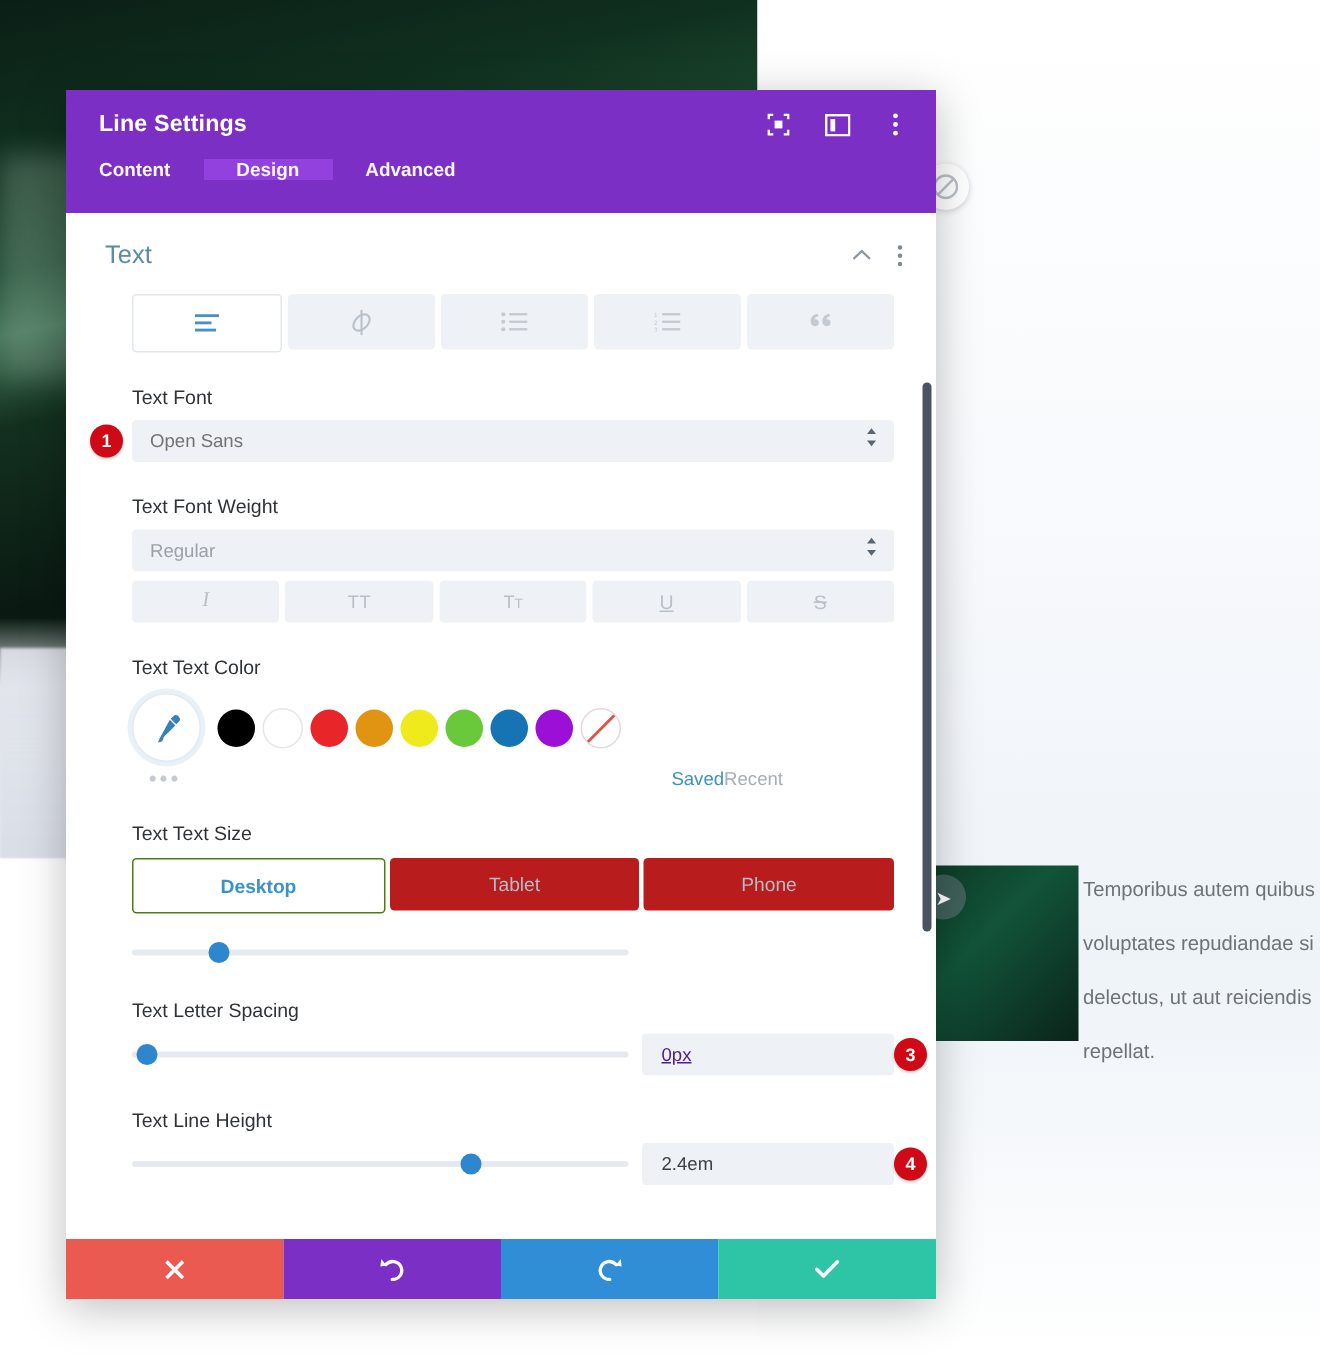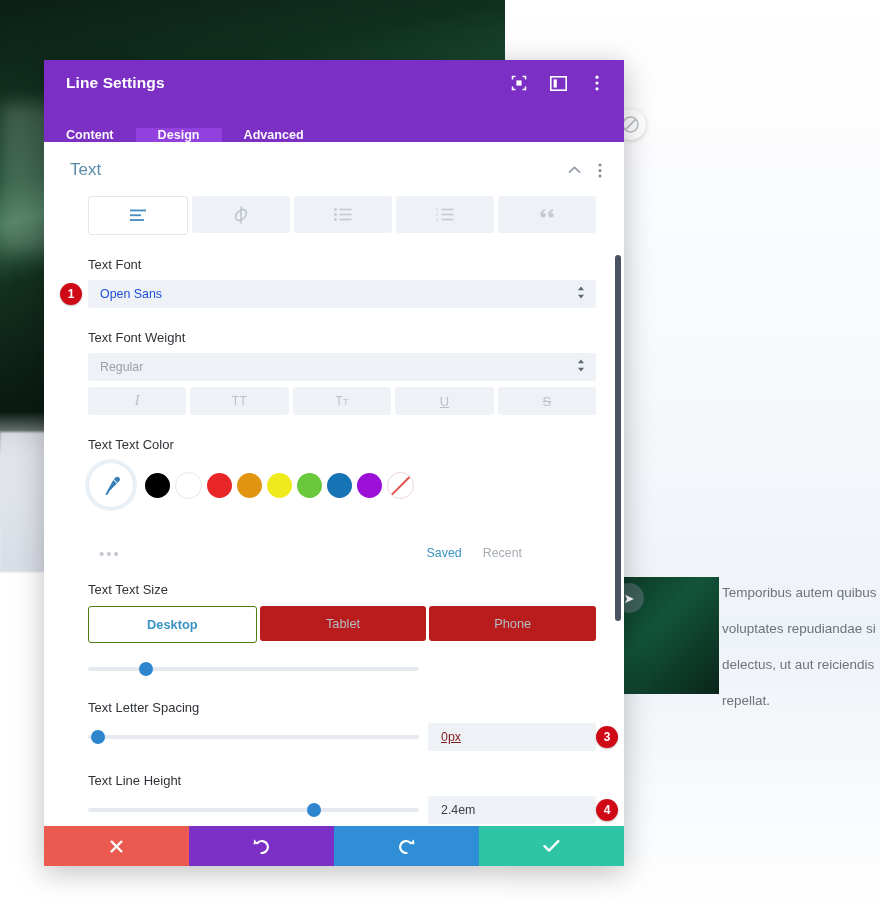--- a/index.html
+++ b/index.html
@@ -67,21 +67,21 @@
     display:flex;flex-direction:column;z-index:10;
   }
   .modal-header{
     height:46px;background:#7b2fc4;display:flex;align-items:center;
     padding:0 18px 0 22px;
   }
   .modal-title{color:#fff;font-size:15.5px;font-weight:bold;flex:1;letter-spacing:.1px;}
   .hdr-icons{display:flex;align-items:center;gap:21px;}
   .hdr-icon{width:18px;height:18px;display:flex;align-items:center;justify-content:center;cursor:pointer;}
 
-  .tabs{height:36px;background:#7b2fc4;display:flex;align-items:flex-end;}
+  .tabs{height:36px;background:#7b2fc4;display:flex;align-items:flex-start;}
   .tab{
     display:flex;align-items:center;padding:0 22px;color:#fff;font-size:12.6px;
     font-weight:bold;cursor:pointer;opacity:.96;
   }
   .tab.active{background:#9542e0;}
 
   .modal-body{
     flex:1;overflow:hidden;position:relative;background:#fff;
   }
   .scroll-area{position:absolute;inset:0;padding:0 0 0 0;}
@@ -112,21 +112,21 @@
   .btn-row .cell.active{background:#fff;border:1px solid #e2e7ee;border-radius:3px;}
   .btn-row .cell svg{display:block;}
 
   .field-label{
     font-size:13px;color:#2f3337;margin-top:22px;margin-bottom:8px;font-weight:normal;
   }
   .select-box{
     position:relative;height:28px;background:#eef1f6;border-radius:3px;
     display:flex;align-items:center;padding:0 12px;cursor:pointer;
   }
-  .select-val{font-size:12.4px;color:#1d4ed8;}
+  .select-val{font-size:12.4px;color:#737373;}
   .select-val.muted{color:#9aa1a8;}
   .select-arrows{position:absolute;right:11px;top:50%;transform:translateY(-50%);}
 
   
   .style-row{display:flex;gap:4px;margin-top:6px;}
   .style-row .cell{
     flex:1;height:28px;background:#eef1f6;border-radius:3px;
     display:flex;align-items:center;justify-content:center;cursor:pointer;
     color:#b9c0c8;font-size:12.5px;
   }
@@ -148,21 +148,21 @@
   .swatch.white{background:#fff;border:1px solid #e3e6ea;}
   .swatch.none{
     background:#fff;border:1px solid #e9d7d7;position:relative;overflow:hidden;
   }
   .swatch.none:after{
     content:"";position:absolute;left:-3px;top:11px;width:33px;height:2px;
     background:#e0534b;transform:rotate(-45deg);
   }
   .color-sub{display:flex;align-items:flex-end;margin-top:4px;}
   .dots{width:44px;text-align:center;color:#c3cad2;font-size:15px;letter-spacing:2px;line-height:12px;}
-  .sv-links{margin-left:auto;display:flex;gap:21px;padding-right:74px;margin-top:34px;}
+  .sv-links{margin-left:auto;display:flex;padding-right:74px;}
   .sv-saved{color:#3a93c4;font-size:12.4px;cursor:pointer;}
   .sv-recent{color:#a6adb5;font-size:12.4px;cursor:pointer;}
 
   
   .dev-row{display:flex;gap:3px;margin-top:9px;}
   .dev{
     flex:1;height:35px;background:#b91c1c;border-radius:3px;
     display:flex;align-items:center;justify-content:center;
     font-size:12.8px;color:#b4bcc5;cursor:pointer;
   }
@@ -172,21 +172,21 @@
   .slider-row{display:flex;align-items:center;margin-top:17px;}
   .slider{position:relative;width:331px;height:18px;display:flex;align-items:center;}
   .slider-track{position:absolute;left:0;right:0;height:4px;border-radius:2px;background:#e6eaf0;}
   .slider-knob{position:absolute;width:14px;height:14px;border-radius:50%;background:#2e87ce;top:2px;}
   .val-wrap{position:relative;margin-left:auto;}
   .val-box{
     width:168px;height:28px;background:#eef1f6;border-radius:3px;
     display:flex;align-items:center;padding:0 13px;box-sizing:border-box;
     font-size:12.4px;color:#3c4146;cursor:text;
   }
-  .val-box.muted{color:#7f1d1d;text-decoration:underline;}
+  .val-box.muted{color:#4c1d95;text-decoration:underline;}
   .badge{
     position:absolute;right:-22px;top:50%;transform:translateY(-50%);
     width:22px;height:22px;border-radius:50%;background:#cf0a16;
     color:#fff;font-size:12px;font-weight:bold;
     display:flex;align-items:center;justify-content:center;
     box-shadow:0 1px 2px rgba(0,0,0,.25);
   }
   .badge-inline{
     position:absolute;left:-28px;top:50%;transform:translateY(-50%);
     width:22px;height:22px;border-radius:50%;background:#cf0a16;

